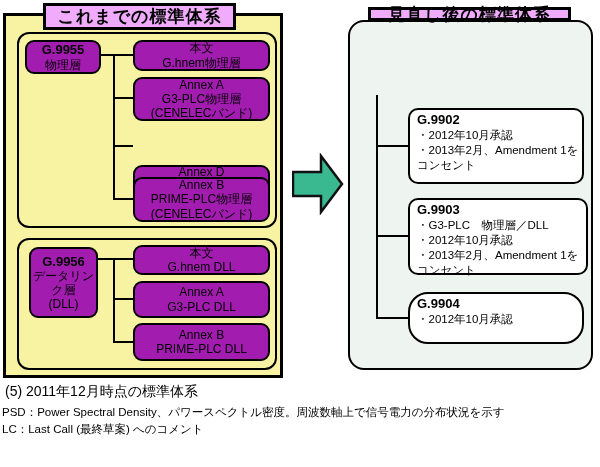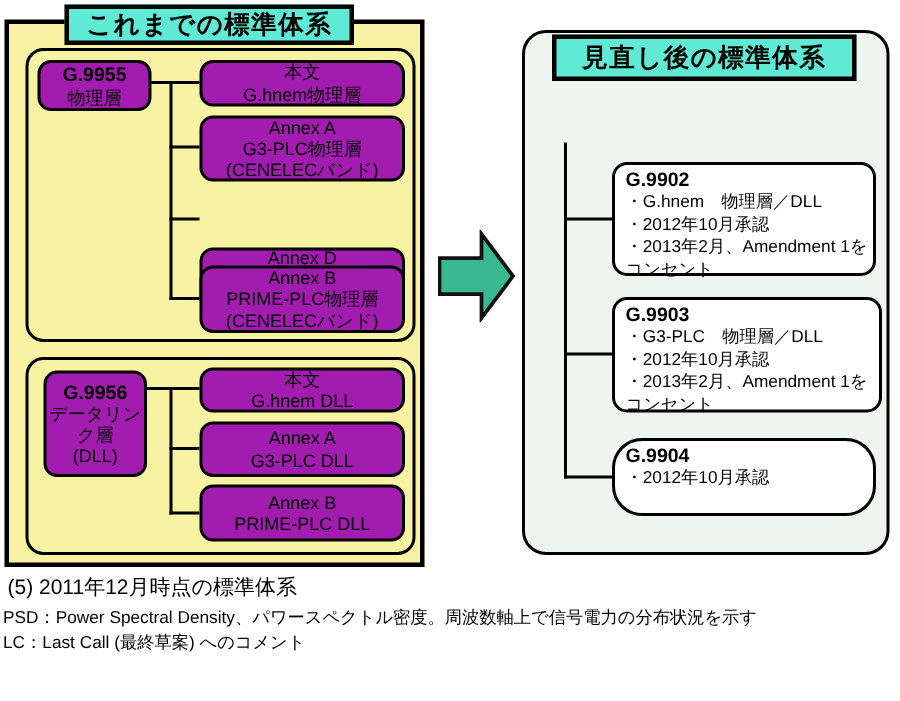--- a/index.html
+++ b/index.html
@@ -5,21 +5,21 @@
   * { box-sizing: border-box; margin: 0; padding: 0; }
   html,body { background:#fff; }
   .canvas {
     position: relative; width: 600px; height: 467px;
     background: #fff; overflow: hidden;
     font-family: "Liberation Sans", "DejaVu Sans", sans-serif;
     color: #000;
   }
   .abs { position: absolute; }
   .titlebox {
-    background: #5eead4; border: 3px solid #000;
+    background: #f0abfc; border: 3px solid #000;
     font-weight: bold; font-size: 17px; text-align: center;
     display: flex; align-items: center; justify-content: center;
     letter-spacing: 1px; z-index: 6;
   }
   .ypanel { background: #F8F3A2; border: 3px solid #000; }
   .group { border: 2px solid #000; border-radius: 12px; z-index: 2; }
   .ybox {
     background: #a21caf; border: 2px solid #000; border-radius: 9px;
     display: flex; flex-direction: column; align-items: center; justify-content: center;
     font-size: 12px; line-height: 1.18; text-align: center; z-index: 4;
@@ -108,31 +108,30 @@
   </div>
 
   <div class="abs" style="left:292px; top:153px; width:52px; height:62px; z-index:5;">
     <svg width="52" height="62" viewBox="0 0 52 62">
       <polygon points="1,19 29,19 29,3 50,31 29,59 29,43 1,43" fill="#3AB890" stroke="#111" stroke-width="2.5" stroke-linejoin="miter"></polygon>
     </svg>
   </div>
 
   <div class="abs mpanel" style="left:348px; top:20px; width:245px; height:350px;"></div>
 
-  <div class="abs titlebox" style="left:368px; top:23px; width:203px; height:31px;">見直し後の標準体系</div>
+  <div class="abs titlebox" style="left:368px; top:7px; width:203px; height:14px;text-decoration:underline;">見直し後の標準体系</div>
 
   <div class="abs conn" style="left:376px; top:95px;  width:2px;  height:224px;"></div>
   <div class="abs conn" style="left:376px; top:145px; width:32px; height:2px;"></div>
   <div class="abs conn" style="left:376px; top:235px; width:32px; height:2px;"></div>
   <div class="abs conn" style="left:376px; top:317px; width:32px; height:2px;"></div>
 
 
   <div class="abs wbox" style="left:408px; top:108px; width:176px; height:76px;">
     <div class="hd">G.9902</div>
-    <div class="ln">・G.hnem　物理層／DLL</div>
     <div class="ln">・2012年10月承認</div>
     <div class="ln">・2013年2月、Amendment 1を</div>
     <div class="ln">コンセント</div>
   </div>
 
   <div class="abs wbox" style="left:408px; top:198px; width:180px; height:77px;">
     <div class="hd">G.9903</div>
     <div class="ln">・G3-PLC　物理層／DLL</div>
     <div class="ln">・2012年10月承認</div>
     <div class="ln">・2013年2月、Amendment 1を</div>

